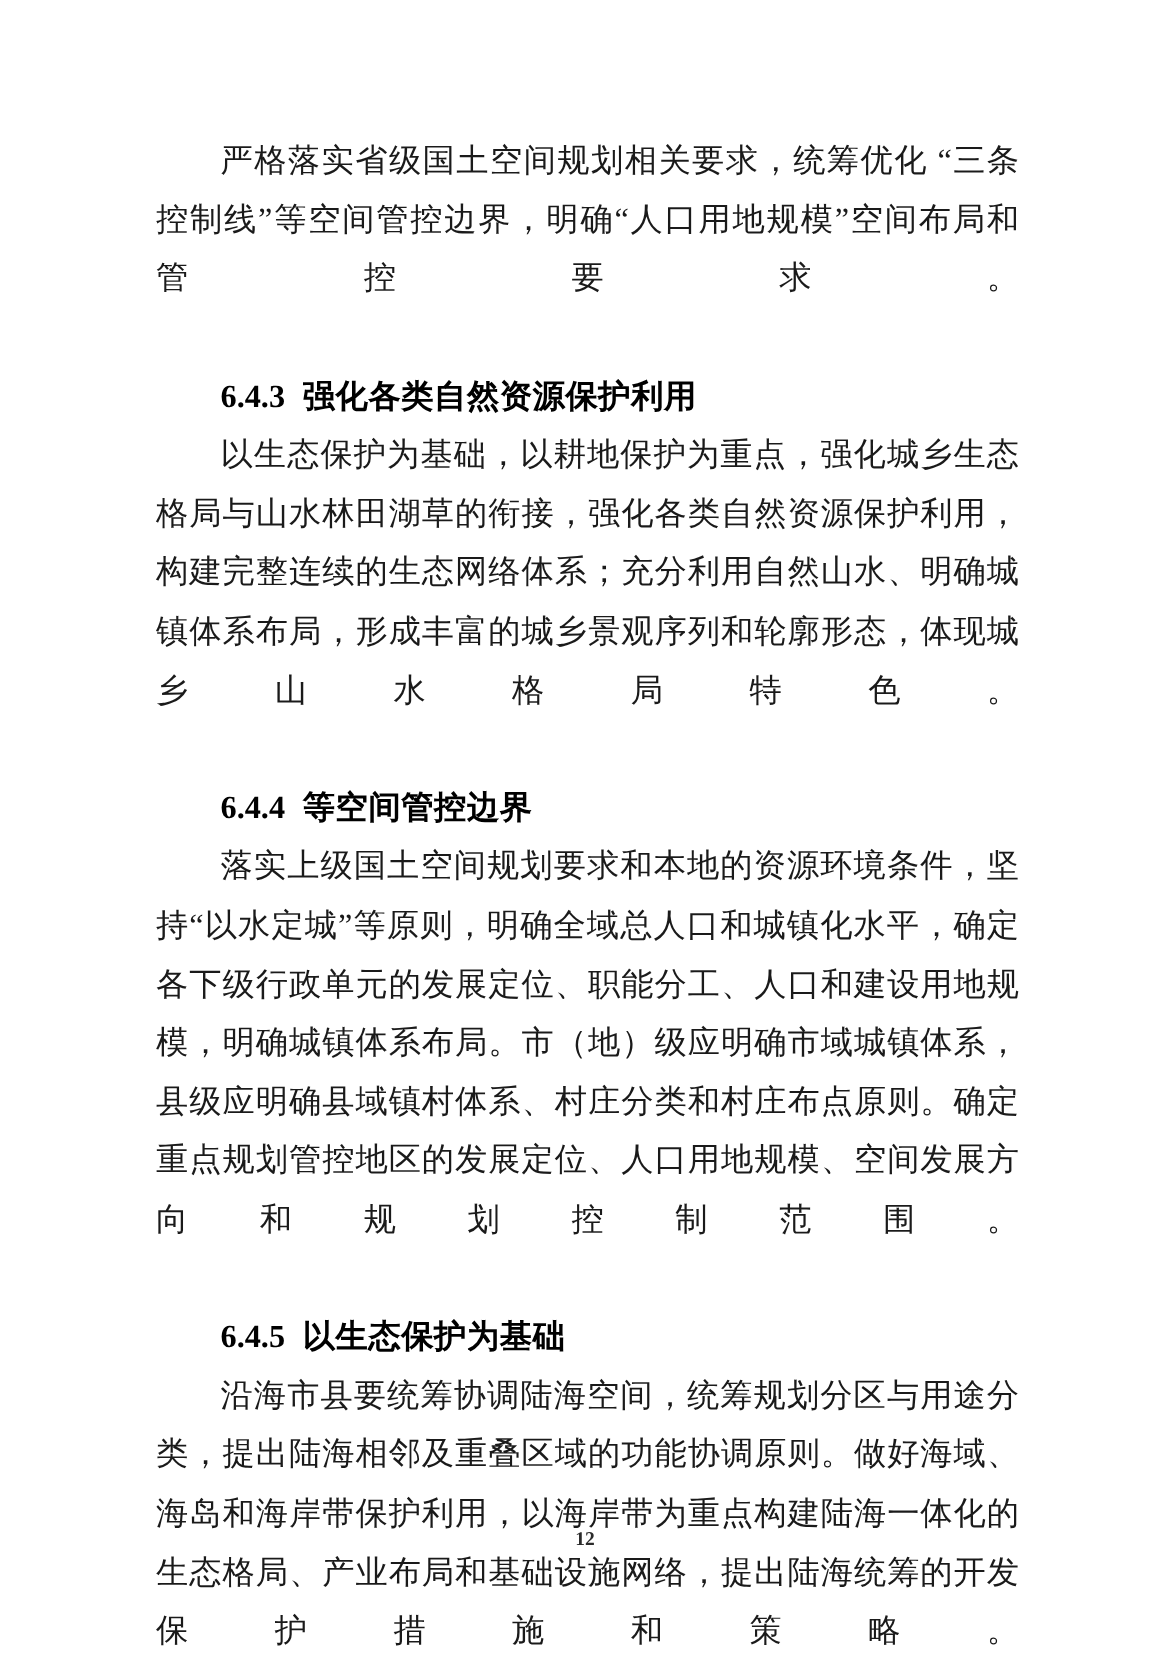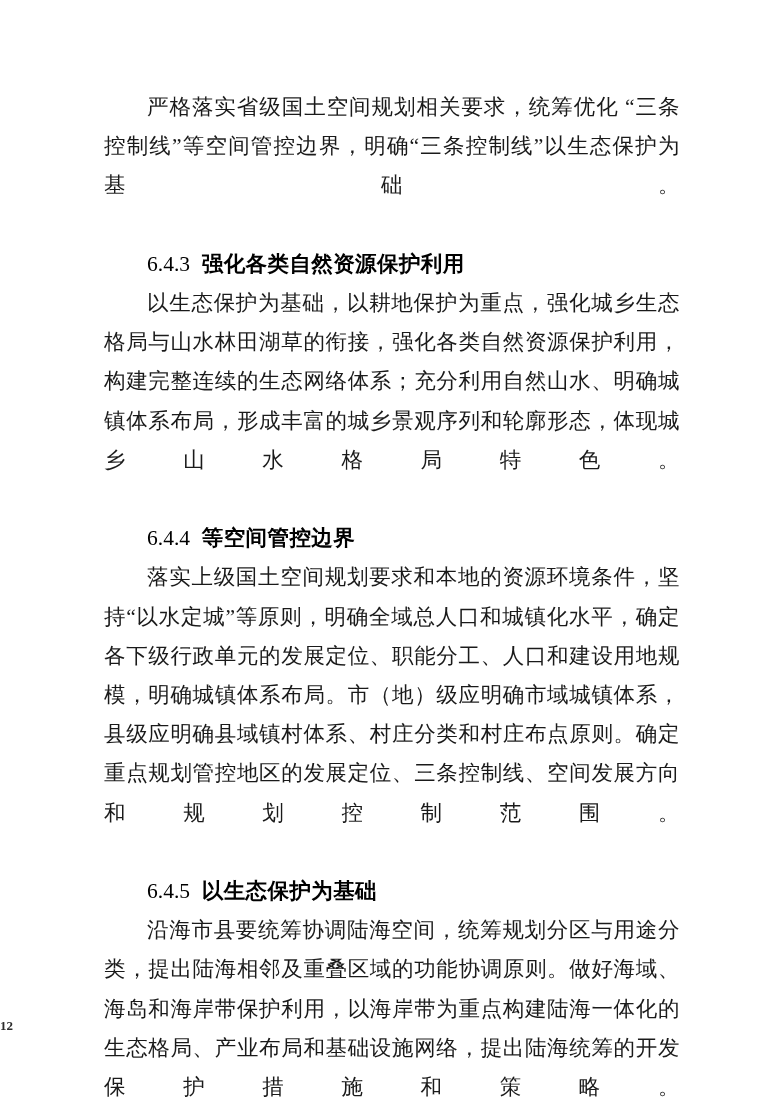--- a/index.html
+++ b/index.html
@@ -53,52 +53,53 @@
     font-weight: bold;
     color: #000000;
     margin: 0;
     padding-left: 2em;
     letter-spacing: 0.4px;
     white-space: nowrap;
   }
 
   .h-num {
     font-family: "Liberation Serif", "DejaVu Serif", serif;
-    font-weight: normal;
+    font-weight: bold;
     letter-spacing: 0px;
   }
 
   .h-gap {
     display: inline-block;
     width: 0.55em;
   }
 
   
   .page-number {
     position: absolute;
     left: 0;
     right: 0;
     top: 1018px;
+    text-align: center;
     font-family: "Liberation Serif", "DejaVu Serif", serif;
     font-size: 13px;
     font-weight: bold;
     color: #2b2b2b;
   }
 </style>
 </head>
 <body>
 
 <div class="page">
 
   <div class="content">
 
-  <p class="para">严格落实省级国土空间规划相关要求，统筹优化 “三条控制线”等空间管控边界，明确“三条控制线”以生态保护为基础。</p>
+  <p class="para">严格落实省级国土空间规划相关要求，统筹优化 “三条控制线”等空间管控边界，明确“人口用地规模”空间布局和管控要求。</p>
       <div class="h3"><span class="h-num">6.4.3</span><span class="h-gap"></span><span>强化各类自然资源保护利用</span></div>
       <p class="para">以生态保护为基础，以耕地保护为重点，强化城乡生态格局与山水林田湖草的衔接，强化各类自然资源保护利用，构建完整连续的生态网络体系；充分利用自然山水、明确城镇体系布局，形成丰富的城乡景观序列和轮廓形态，体现城乡山水格局特色。</p>
       <div class="h3"><span class="h-num">6.4.4</span><span class="h-gap"></span><span>等空间管控边界</span></div>
-      <p class="para">落实上级国土空间规划要求和本地的资源环境条件，坚持“以水定城”等原则，明确全域总人口和城镇化水平，确定各下级行政单元的发展定位、职能分工、人口和建设用地规模，明确城镇体系布局。市（地）级应明确市域城镇体系，县级应明确县域镇村体系、村庄分类和村庄布点原则。确定重点规划管控地区的发展定位、三条控制线、空间发展方向和规划控制范围。</p>
+      <p class="para">落实上级国土空间规划要求和本地的资源环境条件，坚持“以水定城”等原则，明确全域总人口和城镇化水平，确定各下级行政单元的发展定位、职能分工、人口和建设用地规模，明确城镇体系布局。市（地）级应明确市域城镇体系，县级应明确县域镇村体系、村庄分类和村庄布点原则。确定重点规划管控地区的发展定位、人口用地规模、空间发展方向和规划控制范围。</p>
       <div class="h3"><span class="h-num">6.4.5</span><span class="h-gap"></span><span>以生态保护为基础</span></div>
       <p class="para">沿海市县要统筹协调陆海空间，统筹规划分区与用途分类，提出陆海相邻及重叠区域的功能协调原则。做好海域、海岛和海岸带保护利用，以海岸带为重点构建陆海一体化的生态格局、产业布局和基础设施网络，提出陆海统筹的开发保护措施和策略。</p>
     </div>
 
   <div class="page-number">12</div>
 
 </div>
 
 </body></html>

